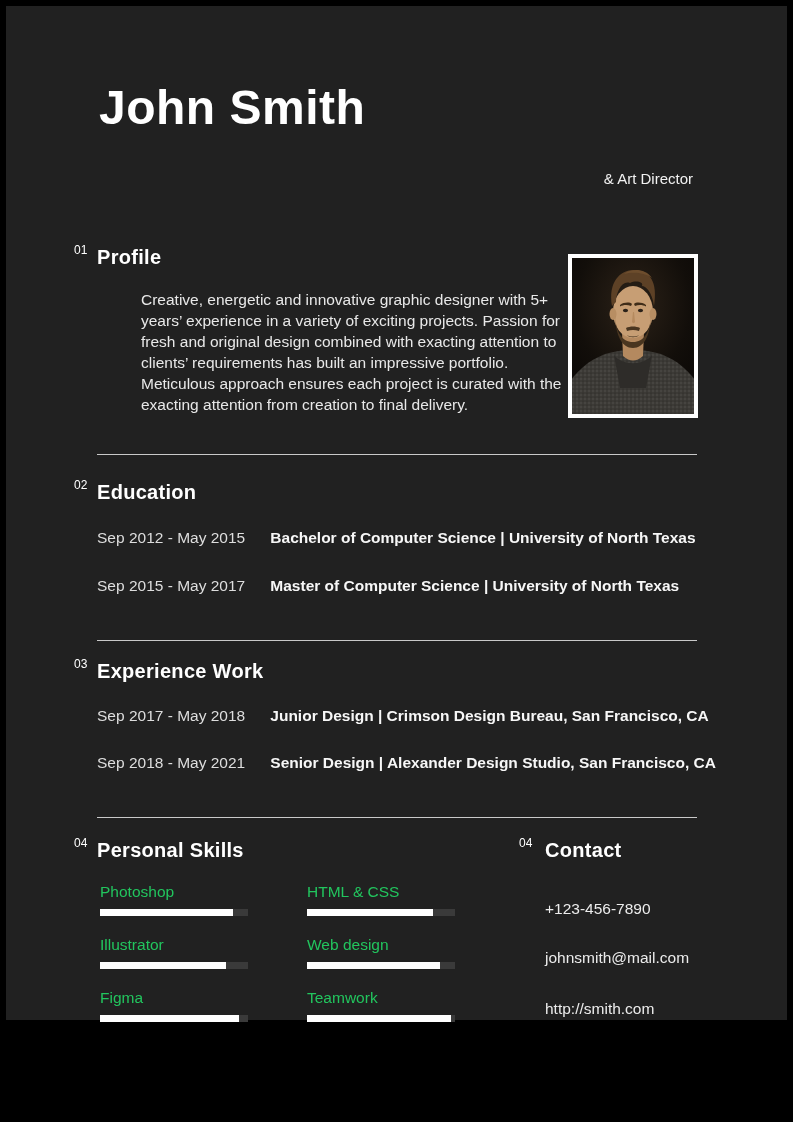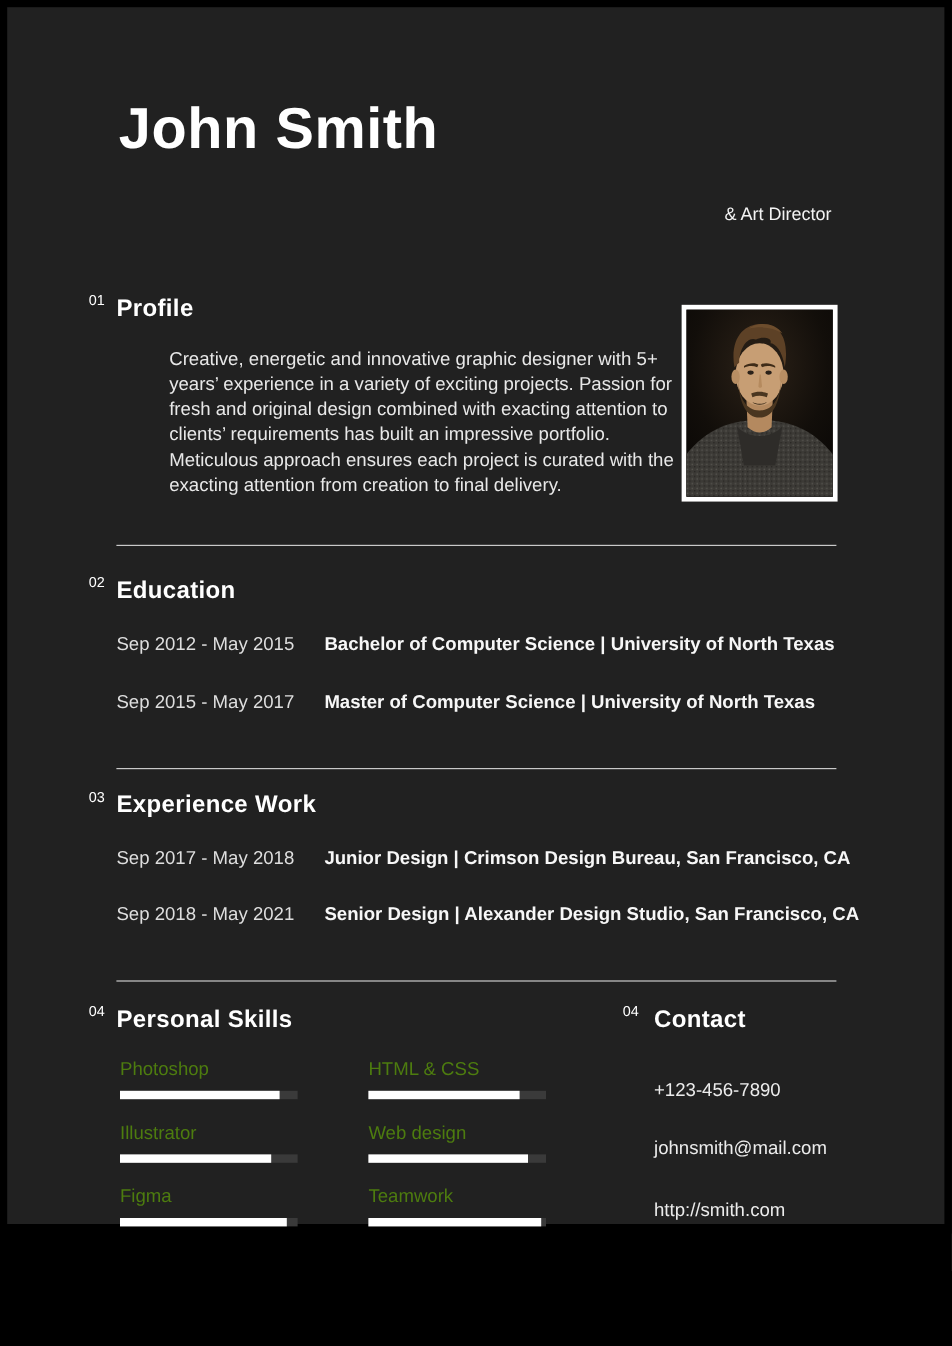--- a/index.html
+++ b/index.html
@@ -28,21 +28,21 @@
   .photo{
     left:568px;top:254px;width:122px;height:156px;
     border:4px solid #fff;background:#0a0806;
   }
   .photo svg{display:block;}
   .divider{height:1px;background:#c9c9c9;left:97px;width:600px;}
   .row{left:97px;width:640px;font-size:15.5px;color:#e6e6e6;white-space:nowrap;}
   .row .dates{display:inline-block;width:169px;font-weight:400;color:#dedede;}
   .row .detail{font-weight:700;color:#f7f7f7;}
   .skill{width:148px;}
-  .skill-label{font-size:15.5px;color:#4d7c0f;font-weight:400;}
+  .skill-label{font-size:15.5px;color:#22c55e;font-weight:400;}
   .skill-bar{margin-top:8px;height:7px;width:148px;background:#3a3a3a;}
   .skill-fill{height:100%;background:#fff;}
   .contact-item{left:545px;font-size:15.5px;color:#ececec;font-weight:400;}
 </style>
 </head>
 <body>
 
 <div class="page">
   <div class="page-inner"></div>
 

